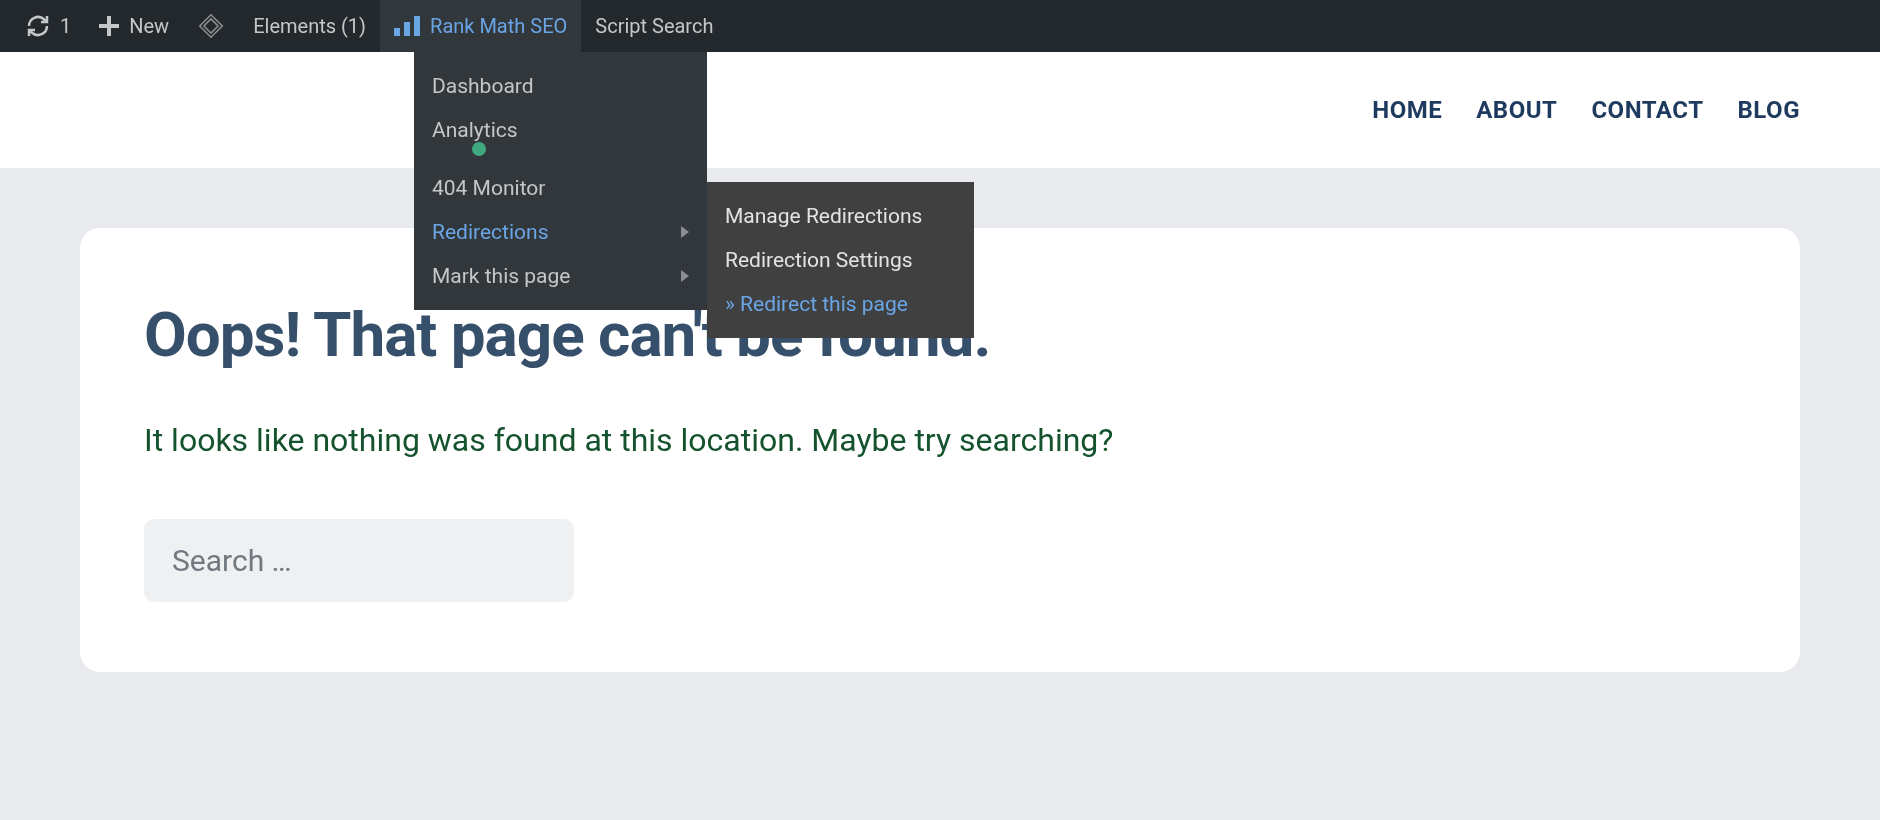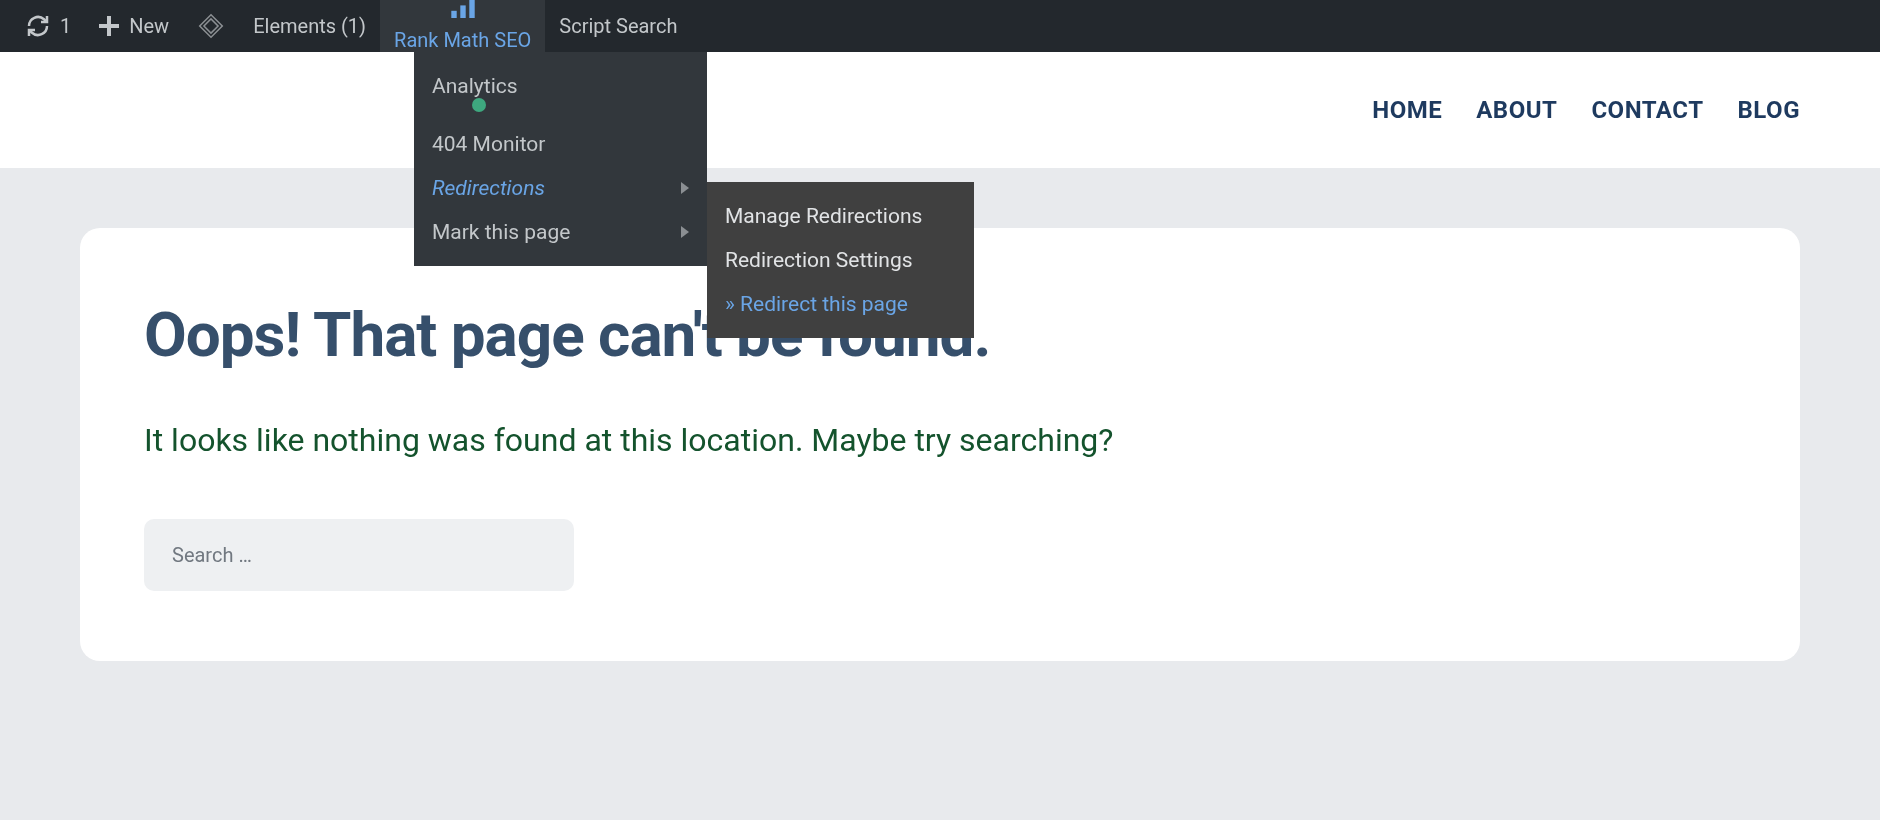--- a/index.html
+++ b/index.html
@@ -27,21 +27,20 @@
       display: flex;
       align-items: center;
       gap: 10px;
       padding: 0 14px;
       height: 52px;
       cursor: pointer;
     }
     .admin-item.active {
       background: #32373c;
       color: #6aa5e6;
-      flex-direction: column;
     }
     .refresh-icon {
       width: 24px;
       height: 24px;
     }
     .plus-icon {
       width: 20px;
       height: 20px;
     }
     .diamond-icon {
@@ -64,21 +63,20 @@
       display: flex;
       align-items: center;
       justify-content: space-between;
       padding: 10px 18px;
       color: #c3c7ca;
       font-size: 21px;
       cursor: pointer;
     }
     .dropdown-item.highlighted {
       color: #6aa5e6;
-      font-style: italic;
     }
     .dot-indicator {
       width: 14px;
       height: 14px;
       background: #3ea87f;
       border-radius: 50%;
       display: inline-block;
       margin-left: 8px;
       vertical-align: middle;
     }
@@ -143,21 +141,21 @@
     .message-404 {
       color: #14532d;
       font-size: 32px;
       margin-bottom: 60px;
     }
     .search-box {
       background: #eef0f2;
       border: none;
       border-radius: 10px;
       padding: 24px 28px;
-      font-size: 20px;
+      font-size: 30px;
       color: #717880;
       width: 430px;
       font-family: inherit;
     }
     .search-box::placeholder {
       color: #717880;
     }
     .item-with-dot {
       display: flex;
       align-items: center;
@@ -200,20 +198,23 @@
       <rect x="20" y="0" width="6" height="20" fill="#6aa5e6"></rect>
     </svg>
     <span>Rank Math SEO</span>
   </div>
   <div class="admin-item">
     <span>Script Search</span>
   </div>
 </div>
 
 <div class="dropdown">
+  <div class="dropdown-item">
+    <span>Dashboard</span>
+  </div>
   <div class="dropdown-item">
     <span class="item-with-dot">
       <span>Analytics</span>
       <span class="dot-indicator"></span>
     </span>
   </div>
   <div class="dropdown-item">
     <span>404 Monitor</span>
   </div>
   <div class="dropdown-item highlighted">

